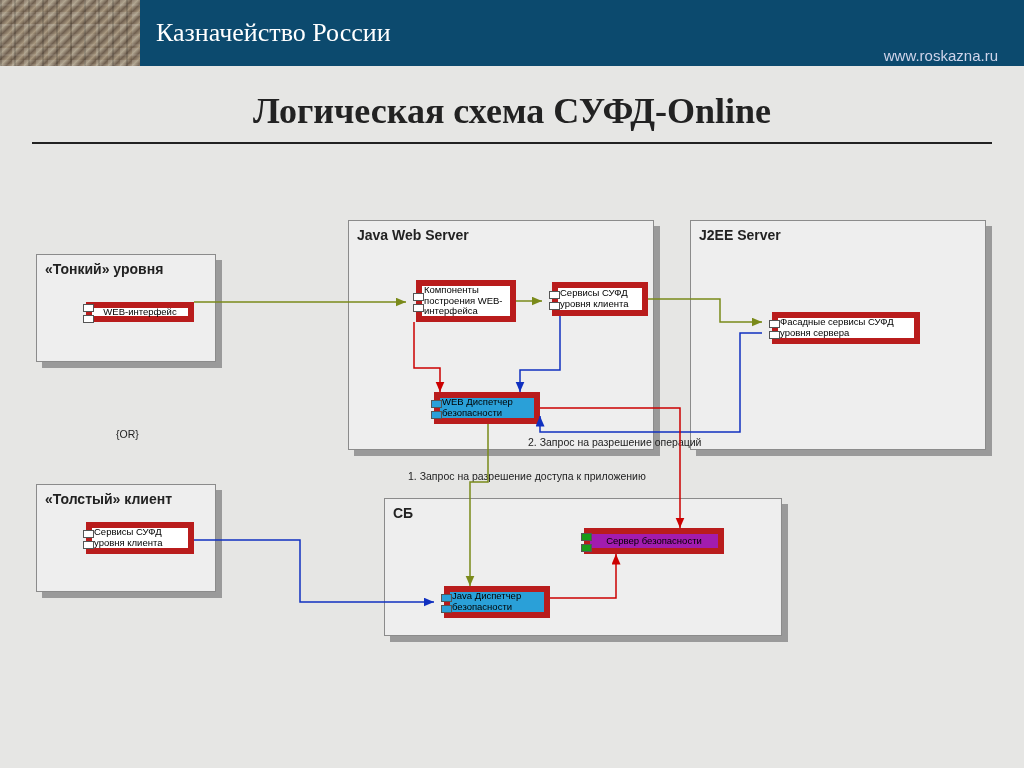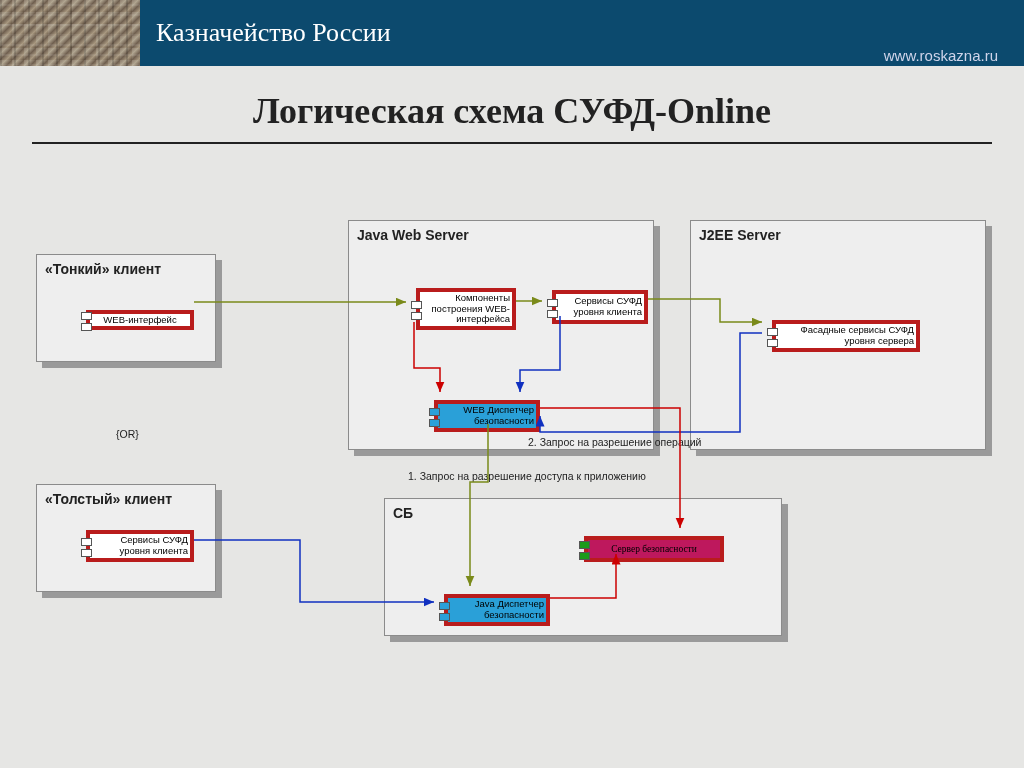--- a/index.html
+++ b/index.html
@@ -7,23 +7,23 @@
   .header { background: #0c4a6e; height: 66px; display: flex; align-items: center; position: relative; }
   .header-photo { width: 140px; height: 66px; background: linear-gradient(135deg,#8a7a6a 0%, #b0a590 25%, #706050 50%, #a89880 75%, #605040 100%); background-size: 12px 12px; position: relative; }
   .header-photo::before { content:""; position:absolute; inset:0; background: repeating-linear-gradient(90deg, rgba(0,0,0,.15) 0 2px, transparent 2px 14px), repeating-linear-gradient(0deg, rgba(255,255,255,.08) 0 2px, transparent 2px 10px);}
   .header-title { color: #fff; font-size: 26px; font-family: "Times New Roman", serif; margin-left: 16px; }
   .header-url { position: absolute; right: 26px; color: #cfd4ea; font-size: 15px; margin-top: 44px; }
   .slide-title { text-align: center; font-family: "Times New Roman", serif; font-size: 36px; color: #222; margin-top: 24px; }
   .hr { border: none; border-top: 2px solid #222; margin: 10px 32px 0 32px; }
   .canvas { position: absolute; left: 0; top: 170px; right: 0; bottom: 0; }
   .box3d { position: absolute; background: #eeeeee; border: 1px solid #8b8b8b; box-shadow: 6px 6px 0 #9a9a9a; }
   .box3d-label { position: absolute; top: 6px; left: 8px; font-size: 14px; font-weight: bold; color: #222; }
-  .comp { position: absolute; background: #fff; border: 4px solid #b91c1c; font-size: 9.5px; text-align: right; display: flex; align-items: center; justify-content: center; line-height: 1.15; padding: 2px; margin-top: 8px; }
+  .comp { position: absolute; background: #fff; border: 6px solid #b91c1c; font-size: 9.5px; text-align: left; display: flex; align-items: center; justify-content: center; line-height: 1.15; padding: 2px; }
   .comp.blue { background: #2aa0d8; color: #000; }
-  .comp.green { background: #be185d; color: #000; font-family: Liberation Serif, serif; }
+  .comp.green { background: #a21caf; color: #000; }
   .lugs { position:absolute; left:-9px; top:50%; transform: translateY(-50%); width:0; height:0;}
   .lugs::before, .lugs::after { content:""; position:absolute; width:9px; height:6px; background:inherit; border:1px solid #555; background:#fff; left:0;}
   .lugs::before { top:-8px;} .lugs::after { top:3px;}
   .comp.blue .lugs::before, .comp.blue .lugs::after { background:#2aa0d8;}
   .comp.green .lugs::before, .comp.green .lugs::after { background:#1a9b1a;}
   .free-label { position: absolute; font-size: 10.5px; color: #222; }
   svg.wires { position: absolute; left:0; top:0; width:100%; height:100%; pointer-events:none; }
   marker path { fill: context-stroke; }
 </style>
 </head>
@@ -34,21 +34,21 @@
   <div class="header-title">Казначейство России</div>
   <div class="header-url">www.roskazna.ru</div>
 </div>
 
 <h1 class="slide-title">Логическая схема СУФД-Online</h1>
 <hr class="hr">
 
 <div class="canvas">
 
   <div class="box3d" style="left:36px; top:84px; width:180px; height:108px;">
-    <div class="box3d-label">«Тонкий» клиент</div>
+    <div class="box3d-label">«Тонкий» уровня</div>
   </div>
   <div class="comp" style="left:86px; top:132px; width:108px; height:20px;">
     <span class="lugs"></span>
       <span>WEB-интерфейс</span>
   </div>
 
   <div class="free-label" style="left:116px; top:258px;">{OR}</div>
 
   <div class="box3d" style="left:36px; top:314px; width:180px; height:108px;">
     <div class="box3d-label">«Толстый» клиент</div>

